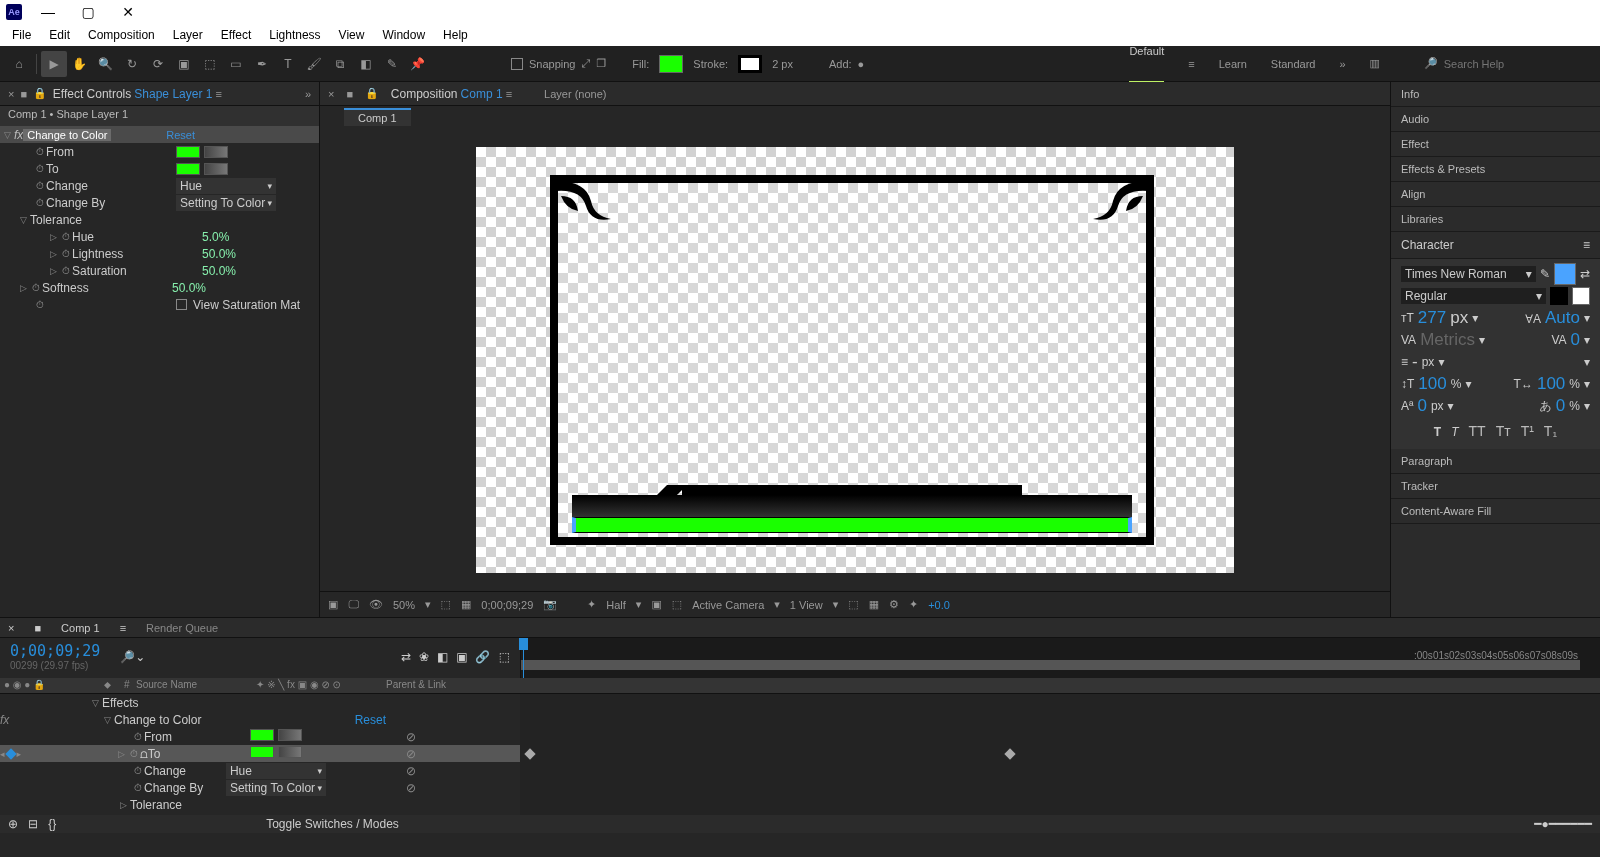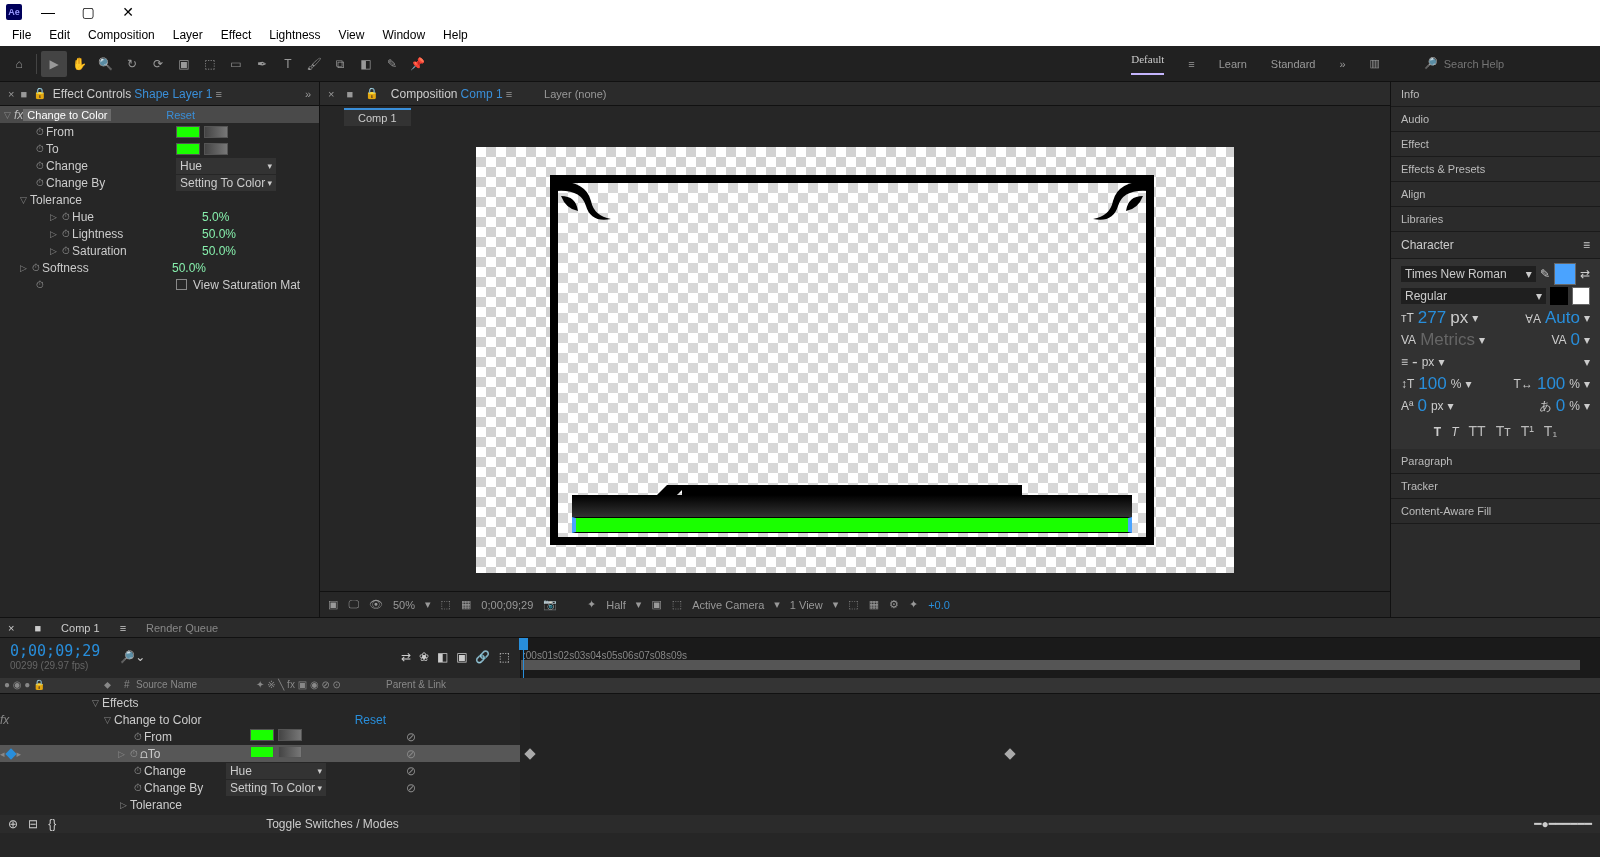--- a/index.html
+++ b/index.html
@@ -14,21 +14,21 @@
   .toolbar .tgl { width:26px; height:26px; display:flex; align-items:center; justify-content:center; color:#999; }
   .toolbar .sep { width:1px; height:20px; background:#444; margin:0 4px;}
   .toolbar .sel { background:#444; border-radius:2px;}
   .toolbar .snap-grp { display:flex; align-items:center; gap:6px; margin-left:80px;}
   .toolbar .cbx { width:12px; height:12px; border:1px solid #888;}
   .toolbar .lbl { font-size:11px; color:#999;}
   .toolbar .fill-sw { width:24px; height:18px; background:#1aff00; border:1px solid #666; margin:0 4px;}
   .toolbar .stroke-sw { width:24px; height:18px; background:#fff; border:3px solid #000; box-sizing:border-box; margin:0 4px;}
   .toolbar .ws { margin-left:auto; display:flex; gap:24px; align-items:center;}
   .toolbar .ws span { font-size:11px; color:#999;}
-  .toolbar .ws .dflt { color:#ccc; border-bottom:2px solid #c4b5fd; padding-bottom:8px;font-family:Liberation Serif, serif;}
+  .toolbar .ws .dflt { color:#ccc; border-bottom:2px solid #bef264; padding-bottom:24px;}
   .search { margin-left:20px; display:flex; align-items:center; gap:6px; width:170px;}
   .search input { background:transparent; border:none; color:#999; font-size:11px; width:130px;}
   .main { display:flex; height:535px; }
   .panel-left { width:320px; background:#262626; border-right:1px solid #111; display:flex; flex-direction:column;}
   .panel-tabs { height:24px; display:flex; align-items:center; padding:0 8px; gap:6px; background:#2b2b2b; border-bottom:1px solid #111;}
   .panel-tabs .tabx { font-size:11px; color:#999;}
   .panel-tabs .tablink {color:#3a8fd9;}
   .panel-tabs .lock { font-size:11px;}
   .crumb { height:20px; background:#303030; padding:2px 8px; font-size:11px; color:#bbb;}
   .fx-list { flex:1; background:#262626; padding:0;}
@@ -80,21 +80,21 @@
   .char-style { display:flex; justify-content:center; gap:10px; margin-top:6px; font-family:serif;}
   .char-style span{font-size:14px; color:#bbb;}
   .timeline { height:216px; background:#262626; display:flex; flex-direction:column; border-top:1px solid #111;}
   .tl-tabs { height:20px; background:#2b2b2b; display:flex; align-items:center; padding:0 8px; gap:20px; border-bottom:1px solid #111;}
   .tl-tabs span { font-size:11px;}
   .tl-head { height:40px; display:flex; }
   .tl-head .tc { width:520px; padding:4px 10px;}
   .tl-head .timecode { color:#288edb; font-size:15px; font-family:monospace;}
   .tl-head .frames { color:#666; font-size:10px;}
   .tl-ruler { flex:1; background:#1a1a1a; position:relative; border-left:1px solid #111;}
-  .tl-ruler .marks { position:absolute; top:12px; left:0; right:20px; height:12px; display:flex; justify-content:flex-start; padding:0 2px;}
+  .tl-ruler .marks { position:absolute; top:12px; left:0; right:20px; height:12px; display:flex; justify-content:flex-end; padding:0 2px;}
   .tl-ruler .marks span { font-size:10px; color:#888;}
   .tl-ruler .gray-range { position:absolute; top:22px; left:0; right:20px; height:10px; background:#555;}
   .tl-ruler .playhead { position:absolute; top:0; bottom:0; left:2px; width:1px; background:#288edb;}
   .tl-ruler .playhead::before { content:""; position:absolute; top:0; left:-4px; width:9px; height:12px; background:#288edb;}
   .tl-cols { height:16px; display:flex; background:#343434; border-bottom:1px solid #111;}
   .tl-cols .cl { font-size:10px; color:#888; padding:1px 4px;}
   .tl-body { flex:1; display:flex;}
   .tl-left { width:520px; background:#262626;}
   .tl-row { display:flex; align-items:center; height:17px; padding:0 4px; font-size:11px;}
   .tl-row.sel { background:#575757;}
@@ -140,20 +140,33 @@
   <div class="tgl">▣</div>
   <div class="tgl">⬚</div>
   <div class="tgl">▭</div>
   <div class="tgl">✒</div>
   <div class="tgl">T</div>
   <div class="tgl">🖌</div>
   <div class="tgl">⧉</div>
   <div class="tgl">◧</div>
   <div class="tgl">✎</div>
   <div class="tgl">📌</div>
+  <div class="snap-grp">
+    <div class="cbx"></div>
+    <span class="lbl">Snapping</span>
+    <span class="lbl">⤢</span>
+    <span class="lbl">❐</span>
+    <span class="lbl" style="margin-left:20px">Fill:</span>
+    <div class="fill-sw"></div>
+    <span class="lbl">Stroke:</span>
+    <div class="stroke-sw"></div>
+    <span class="lbl">2  px</span>
+    <span class="lbl" style="margin-left:30px">Add:</span>
+    <span class="lbl">●</span>
+  </div>
   <div class="ws">
     <span class="dflt">Default</span>
     <span>≡</span>
     <span>Learn</span>
     <span>Standard</span>
     <span>»</span>
     <span>▥</span>
     <div class="search">
       <span>🔎</span>
       <input placeholder="Search Help" style="">
@@ -164,20 +177,21 @@
 <div class="main">
 
   <div class="panel-left">
     <div class="panel-tabs">
       <span class="tabx">×</span>
       <span class="tabx">■</span>
       <span class="lock">🔒</span>
       <span class="tabx"><span>Effect Controls</span> <span class="tablink">Shape Layer 1</span> ≡</span>
       <span style="margin-left:auto" class="tabx">»</span>
     </div>
+    <div class="crumb">Comp 1 • Shape Layer 1</div>
     <div class="fx-list">
       <div class="fx-row fx-head">
         <span class="tri">▽</span>
         <span style="font-style:italic;color:#bbb">fx</span>
         <span class="fxname">Change to Color</span>
         <span class="fx-reset">Reset</span>
       </div>
       <div class="fx-row fx-prop">
         <span class="stopwatch">⏱</span>
         <span class="pname">From</span>

